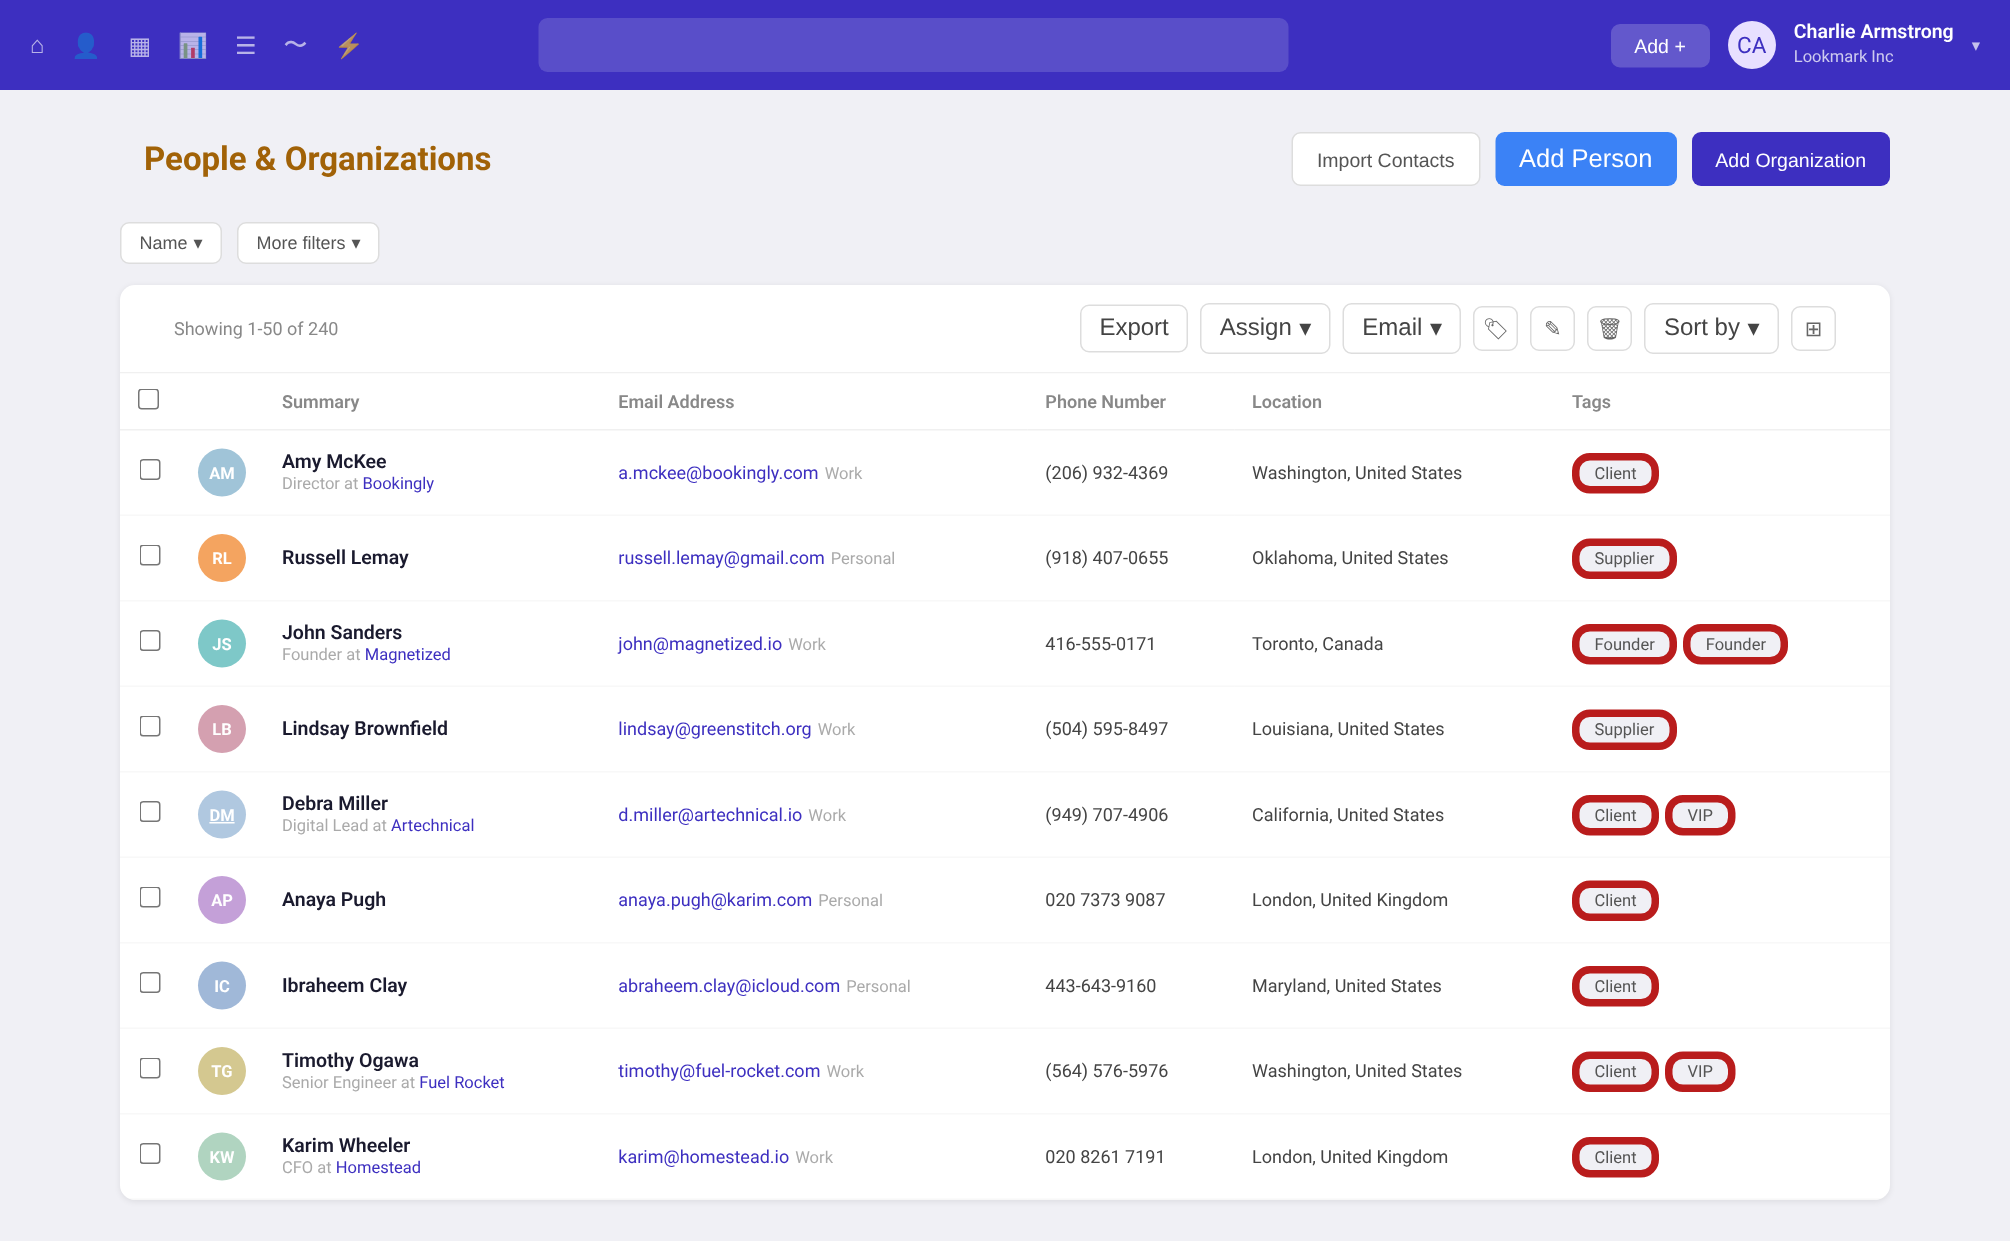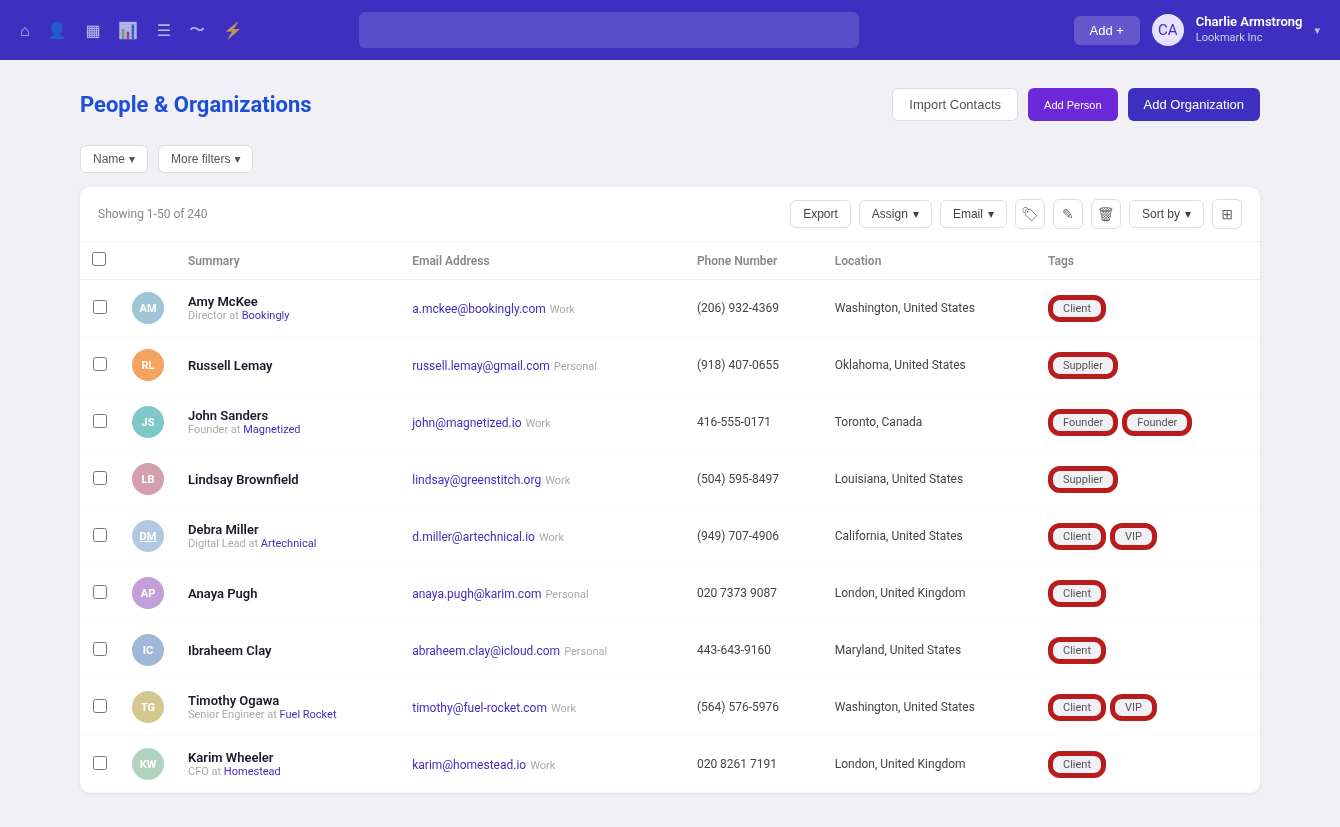--- a/index.html
+++ b/index.html
@@ -83,43 +83,44 @@
 
     .page-header {
       display: flex;
       align-items: center;
       justify-content: space-between;
       margin-bottom: 24px;
     }
     .page-title {
       font-size: 22px;
       font-weight: 700;
-      color: #1d4ed8;
+      color: #a16207;
+      margin-left: 16px;
     }
     .header-actions {
       display: flex;
       gap: 10px;
     }
     .btn-import {
       background: white;
       border: 1px solid #ddd;
       border-radius: 6px;
       padding: 8px 16px;
       cursor: pointer;
       font-size: 13px;
       color: #555;
     }
     .btn-add-person {
-      background: #6d28d9;
+      background: #3b82f6;
       color: white;
       border: none;
       border-radius: 6px;
       padding: 8px 16px;
       cursor: pointer;
-      font-size: 11px;
+      font-size: 17px;
       font-weight: 500;
     }
     .btn-add-org {
       background: #3d2fc0;
       color: white;
       border: none;
       border-radius: 6px;
       padding: 8px 16px;
       cursor: pointer;
       font-size: 13px;
@@ -150,39 +151,39 @@
     .table-wrapper {
       background: white;
       border-radius: 10px;
       box-shadow: 0 1px 4px rgba(0,0,0,0.08);
       overflow: hidden;
     }
     .table-toolbar {
       display: flex;
       align-items: center;
       justify-content: space-between;
-      padding: 12px 18px;
+      padding: 12px 36px;
       border-bottom: 1px solid #f0f0f0;
     }
     .showing-label {
       font-size: 12px;
       color: #888;
     }
     .toolbar-actions {
       display: flex;
       align-items: center;
       gap: 8px;
     }
     .tb-btn {
       background: white;
       border: 1px solid #ddd;
       border-radius: 6px;
       padding: 6px 12px;
       cursor: pointer;
-      font-size: 12px;
+      font-size: 16px;
       color: #444;
       display: flex;
       align-items: center;
       gap: 5px;
     }
     .tb-icon-btn {
       background: white;
       border: 1px solid #ddd;
       border-radius: 6px;
       width: 30px;

